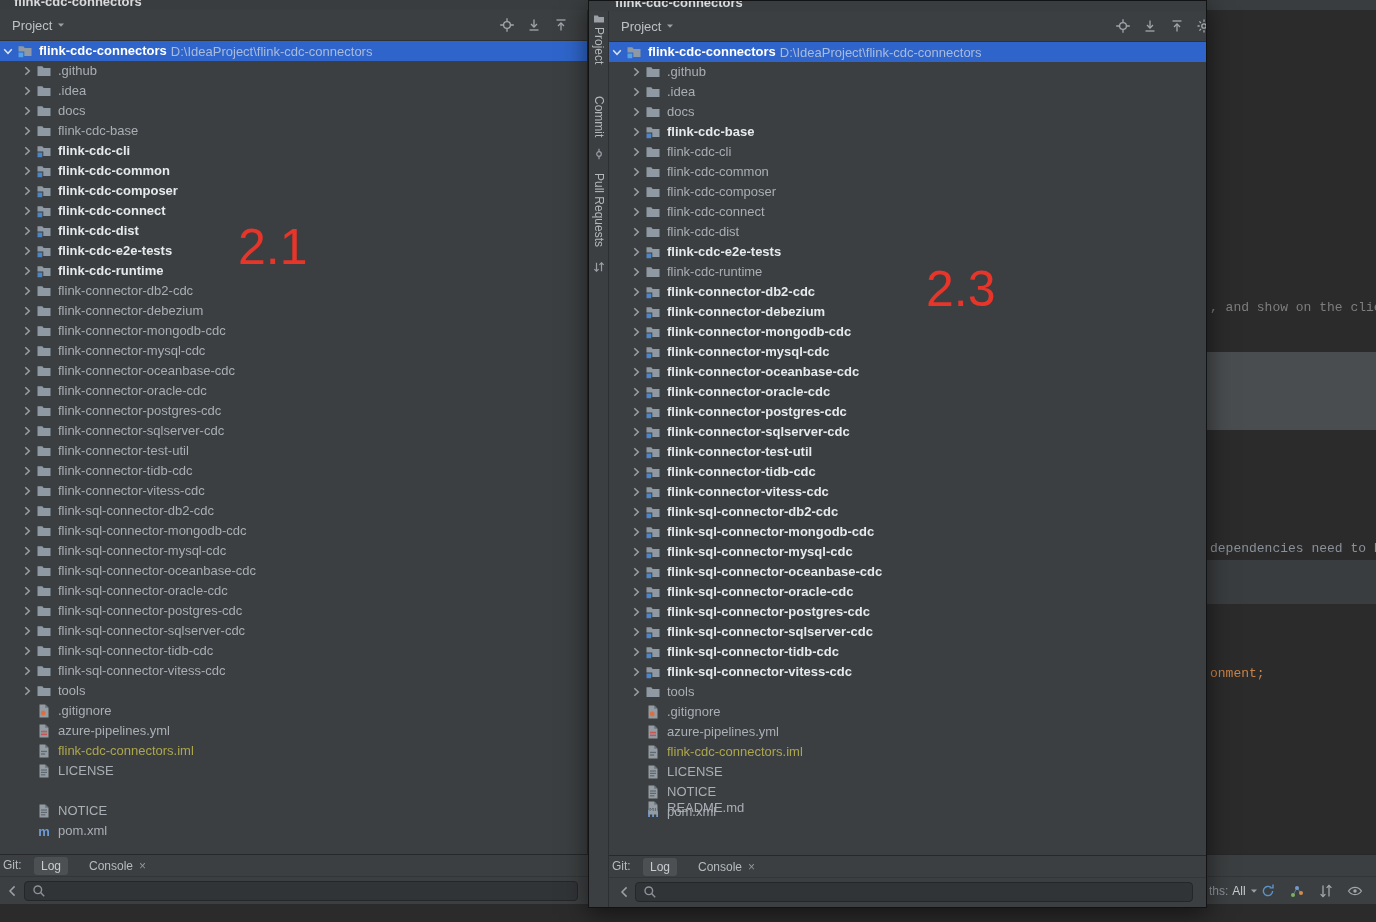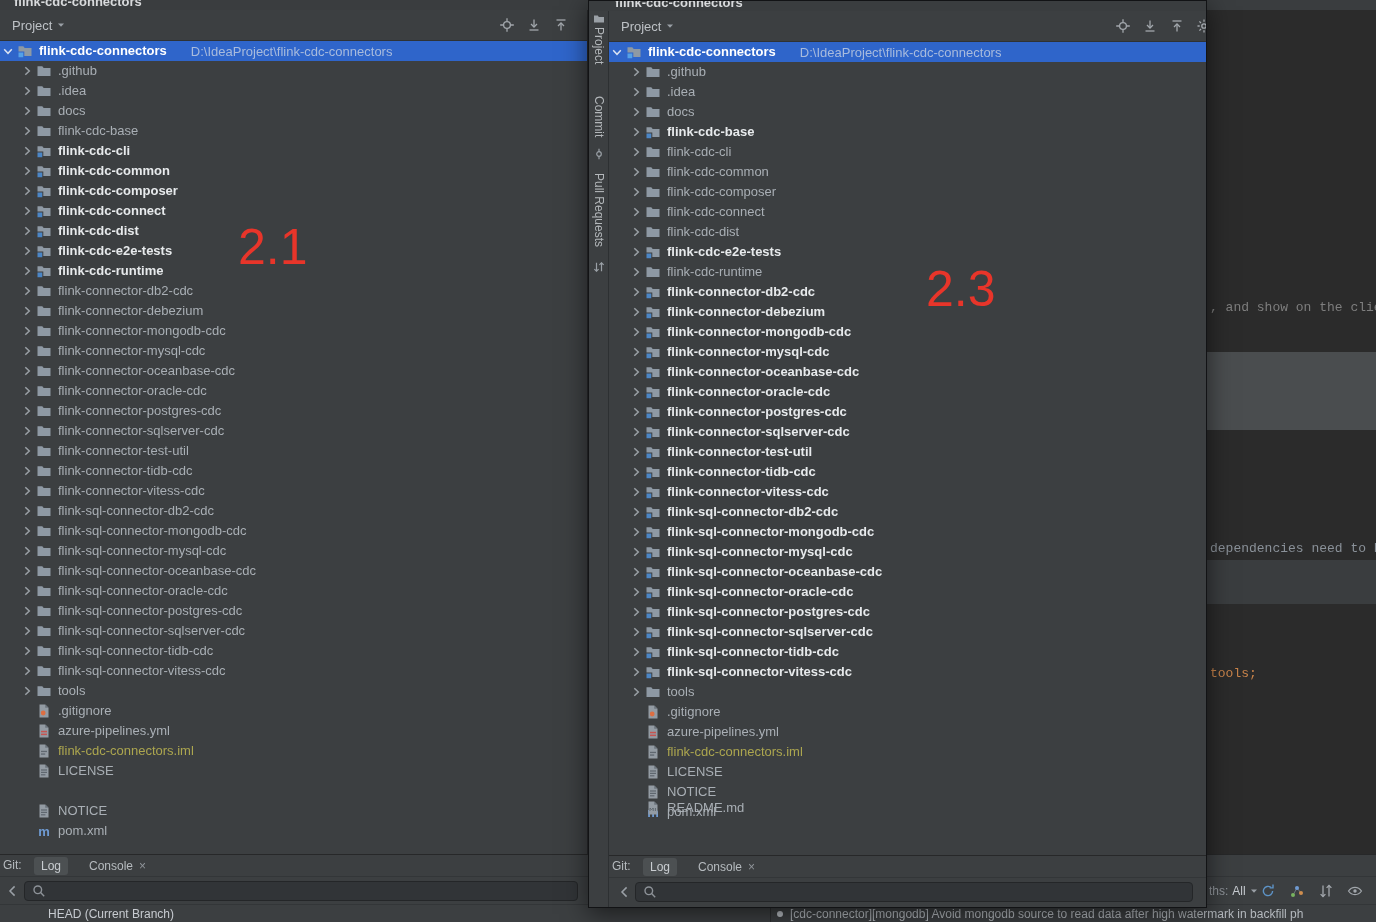--- a/index.html
+++ b/index.html
@@ -18,21 +18,21 @@
 .tree{position:absolute;overflow:hidden}
 .tree-row{position:absolute;left:0;right:0;height:20px;display:flex;align-items:center;font-size:13px;color:#a9afb5;white-space:nowrap;cursor:default}
 .tree-row.d0{padding-left:1px}
 .tree-row.d1{padding-left:20px}
 .chev{width:14px;display:flex;justify-content:center;align-items:center;flex:none;line-height:0}
 .ticon{width:16px;height:16px;margin:0 6px 0 2px;flex:none;line-height:0}
 .tlabel{line-height:20px}
 .tree-row.bold .tlabel{font-weight:bold;color:#e7eaec}
 .tree-row.sel{background:#2f65ca}
 .tree-row.sel .tlabel{color:#fff;font-weight:bold}
-.tpath{margin-left:24px;color:#a8bbdd;font-size:13px;font-weight:normal}
+.tpath{margin-left:4px;color:#a8bbdd;font-size:13px;font-weight:normal}
 
 
 .win-bg{position:absolute;inset:0}
 .tb-left .wtitle{left:14px}
 .panel-left{position:absolute;left:0;top:10px;width:588px;height:844px;background:#3c3f41;border-right:1px solid #282a2c;overflow:hidden}
 .panel-left .ptoolbar{left:0;top:0;right:0;padding:0 18px 0 12px}
 .panel-left .tree{left:0;top:31px;right:0;bottom:0}
 .editor-strip{position:absolute;left:1207px;top:10px;width:169px;height:844px;background:#2b2b2b;overflow:hidden}
 .ed-block{position:absolute;left:0;width:169px}
 .ed-block-a{top:342px;height:78px;background:#4a4d4f}
@@ -88,21 +88,21 @@
     <div class="titlebar tb-left">
       <span class="wtitle">flink-cdc-connectors</span>
     </div>
 
     <div class="editor-strip">
       <div class="ed-block ed-block-a"></div>
       <div class="ed-block ed-block-b"></div>
       <div id="editor-frags">
           <div class="ed-frag" style="top: 290px; color: rgb(126, 126, 126);">, and show on the clie</div>
           <div class="ed-frag" style="top: 531px; color: rgb(138, 145, 153);">dependencies need to be</div>
-          <div class="ed-frag" style="top: 656px; color: rgb(200, 131, 74);">tools;</div>
+          <div class="ed-frag" style="top: 656px; color: rgb(200, 131, 74);">onment;</div>
         </div>
     </div>
 
     <div class="panel-left">
       <div class="ptoolbar">
         <span class="psel">Project</span>
         <span class="caret-slot icon-slot"><svg width="8" height="8" viewBox="0 0 8 8">
               <path d="M1 2.4l3 3.4 3-3.4z" fill="#9aa0a6"></path>
             </svg></span>
         <span class="ptb-icons" id="ptb-left">
@@ -592,26 +592,20 @@
             </svg></span>
           <span class="tool-icon"><svg width="16" height="16" viewBox="0 0 16 16">
               <path d="M5 2.5v11M11 13.5v-11" stroke="#a2a7ac" stroke-width="1.3" fill="none"></path>
               <path d="M2.6 11.1L5 13.5l2.4-2.4M8.6 4.9L11 2.5l2.4 2.4" fill="none" stroke="#a2a7ac" stroke-width="1.3"></path>
             </svg></span>
           <span class="tool-icon"><svg width="16" height="16" viewBox="0 0 16 16">
               <path d="M1.5 8s2.5-3.6 6.5-3.6S14.5 8 14.5 8 12 11.6 8 11.6 1.5 8 1.5 8z" fill="none" stroke="#a2a7ac" stroke-width="1.2"></path>
               <circle cx="8" cy="8" r="1.7" fill="#a2a7ac"></circle>
             </svg></span>
         </span>
-    </div>
-    <div class="row-bottom">
-      <span class="branch-label">HEAD (Current Branch)</span>
-      <span class="vsep"></span>
-      <span class="commit-dot"></span>
-      <span class="commit-msg">[cdc-connector][mongodb] Avoid mongodb source to read data after high watermark in backfill ph</span>
     </div>
   </div>
 
   <div class="win-fg">
     <div class="titlebar">
       <span class="wtitle">flink-cdc-connectors</span>
     </div>
 
     <div class="stripe">
       <span class="sicon icon-slot" style="top:2px"><svg width="12" height="12" viewBox="0 0 12 12">

